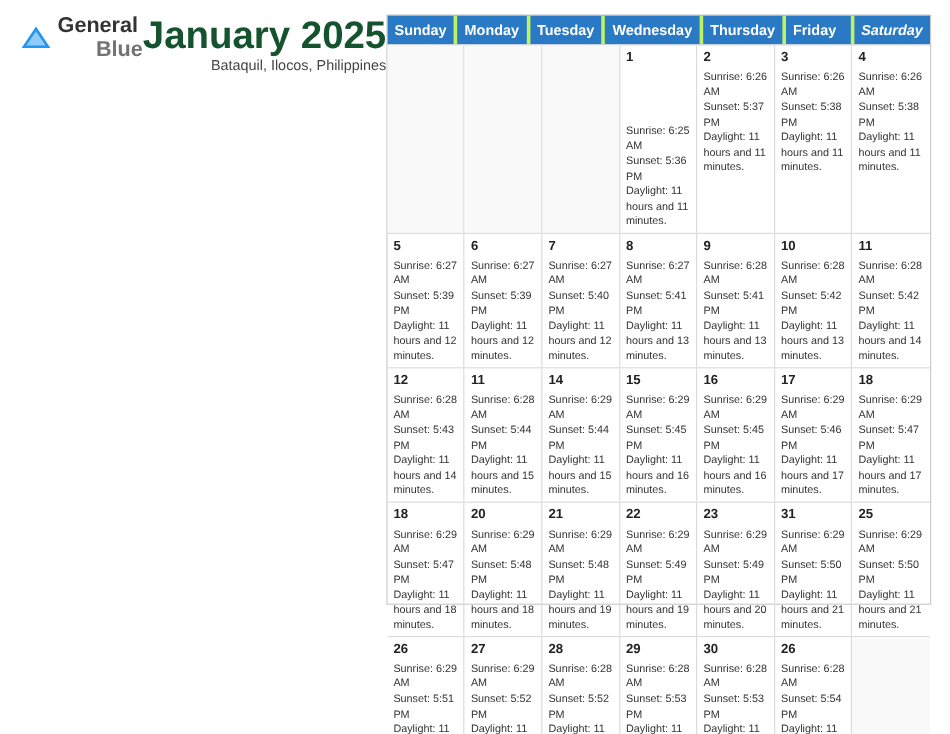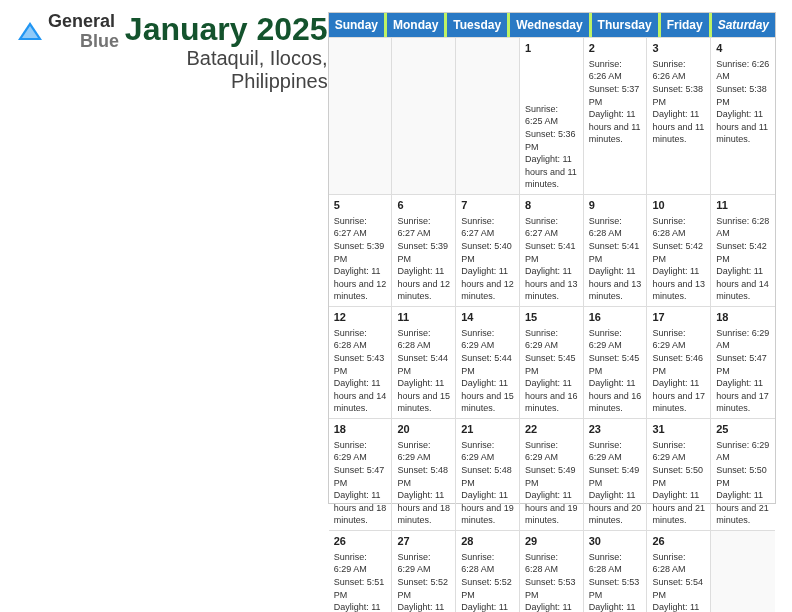--- a/index.html
+++ b/index.html
@@ -43,21 +43,21 @@
     .title-block {
       text-align: right;
     }
     .cal-title {
       font-size: 32px;
       font-weight: 700;
       color: #14532d;
       line-height: 1.1;
     }
     .cal-subtitle {
-      font-size: 20px;
+      font-size: 12px;
       color: #444;
     }
     .calendar {
       flex: 1;
       display: flex;
       flex-direction: column;
       border: 1px solid #ccc;
     }
     .cal-header-row {
       display: grid;

